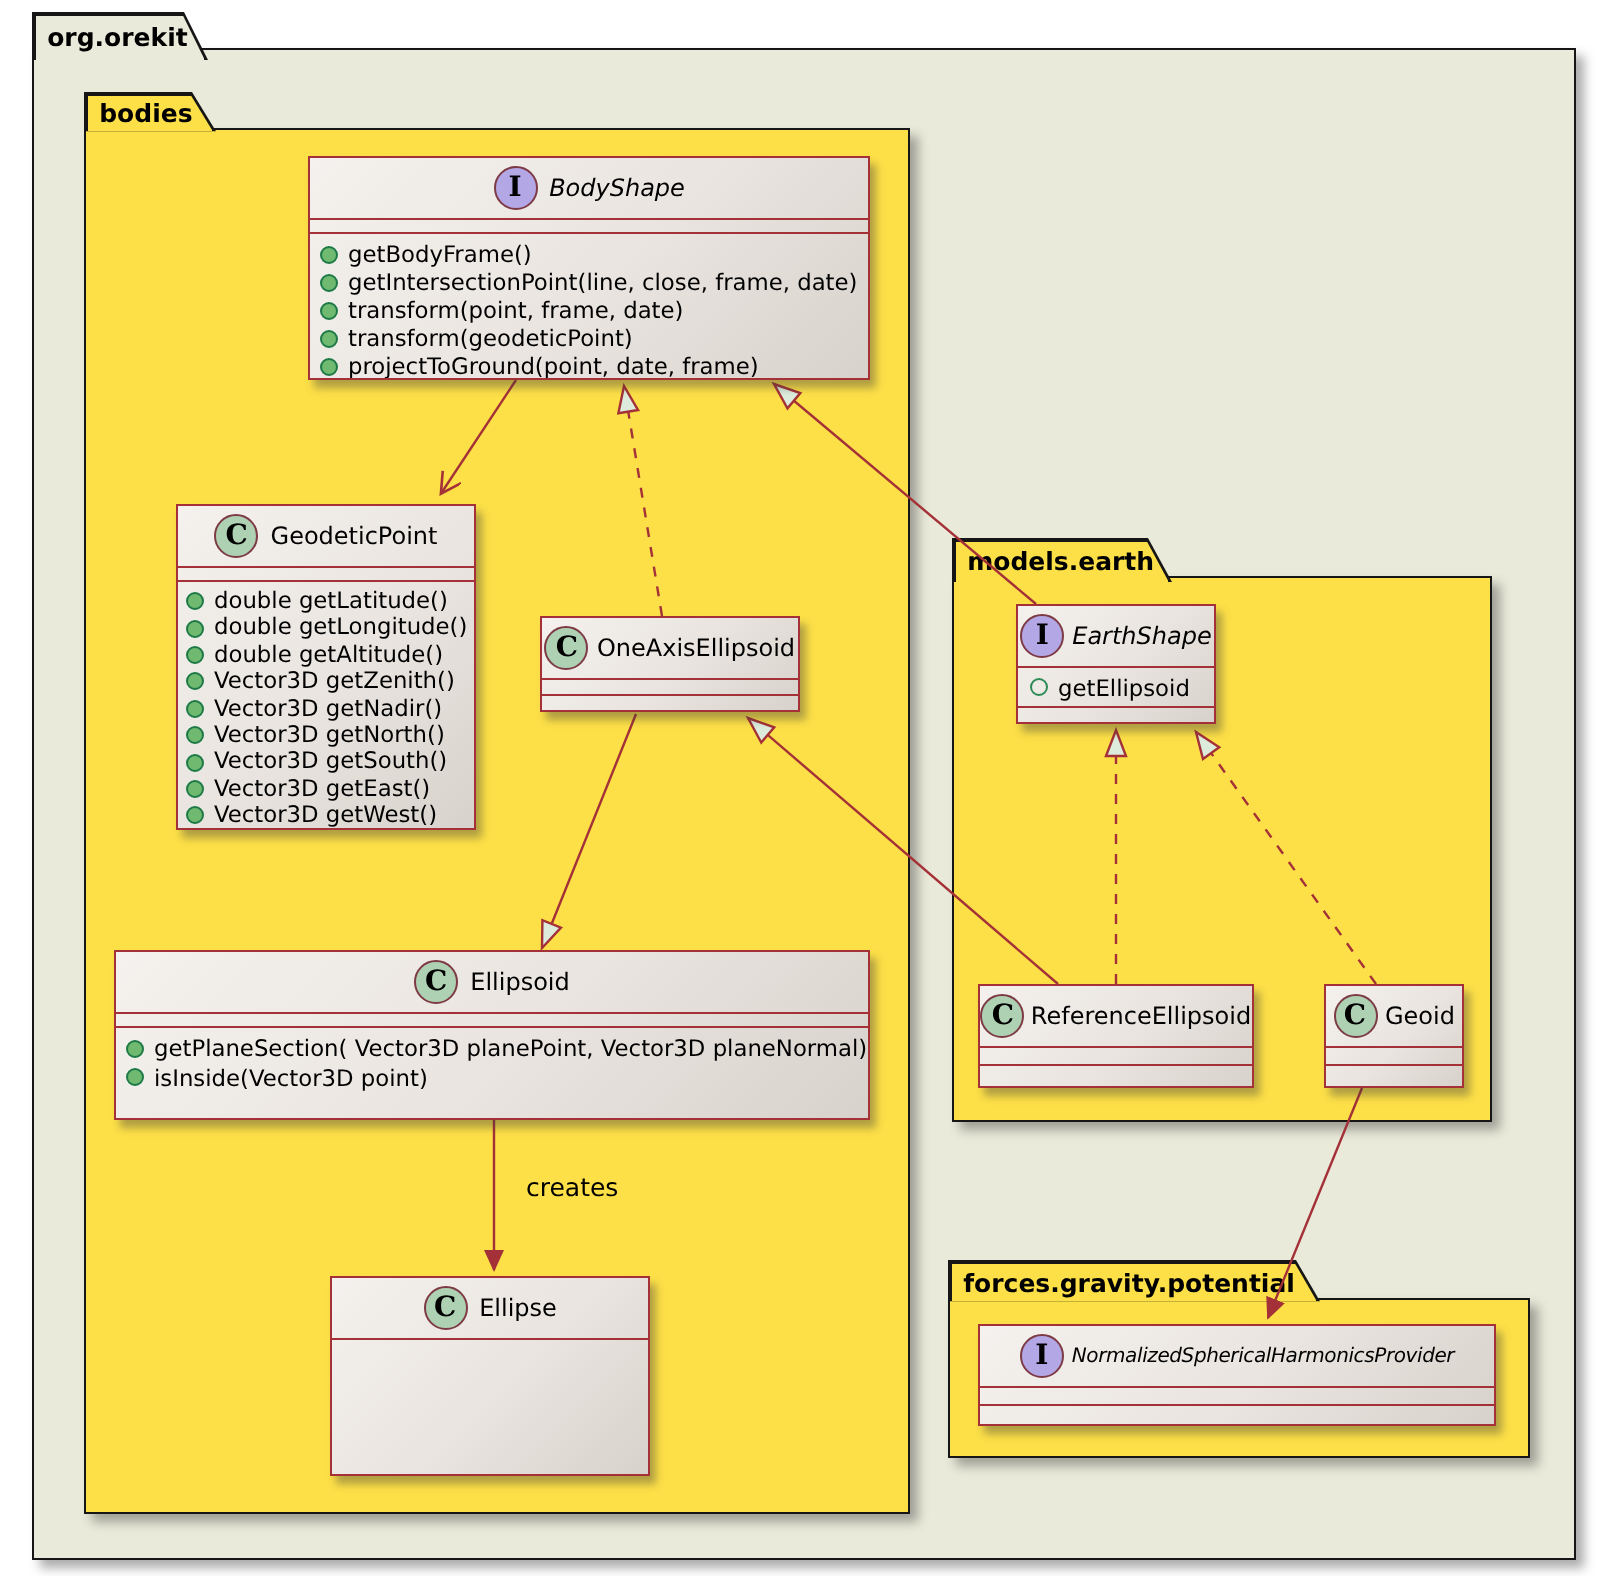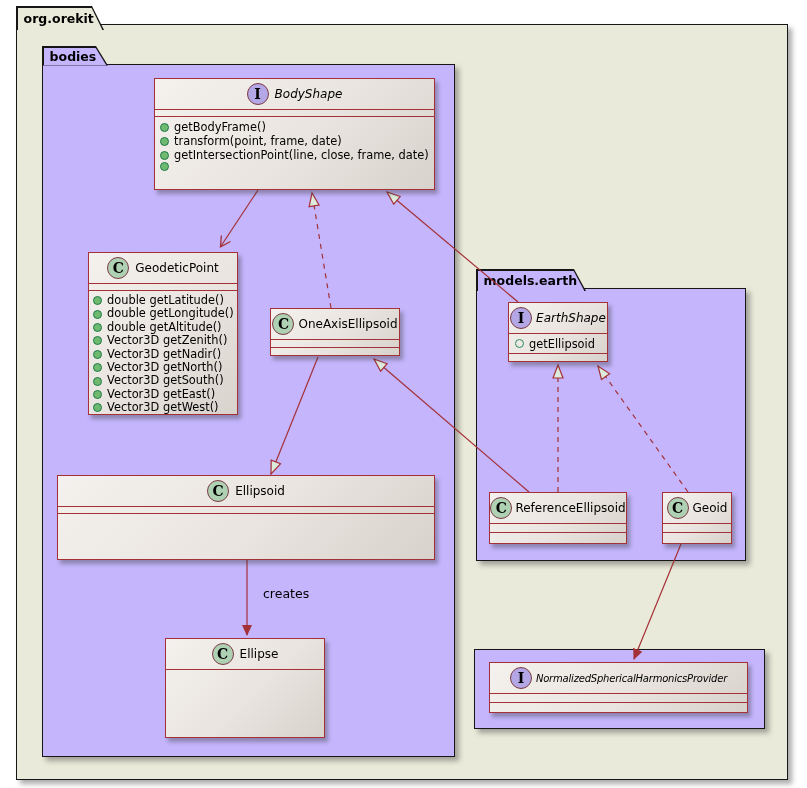--- a/index.html
+++ b/index.html
@@ -2,21 +2,21 @@
 <html><head>
 <meta charset="utf-8">
 <style>
   html,body{margin:0;padding:0;background:#ffffff;}
   #canvas{position:relative;width:807px;height:788px;background:#ffffff;overflow:hidden;
           font-family:"DejaVu Sans",sans-serif;color:#000;}
 
   
   .pkg-body{position:absolute;border:1.6px solid #161616;box-shadow:4px 4px 5px rgba(70,70,70,.45);}
   .pkg-beige{background:#EAEADA;}
-  .pkg-green{background:#c4b5fd;text-align:center;}
+  .pkg-green{background:#fde047;text-align:center;}
   .pkg-tab{position:absolute;background:#161616;
            clip-path:polygon(0 0,calc(100% - 12px) 0,100% 100%,0 100%);}
   .pkg-tab-inner{position:absolute;left:1.6px;top:1.6px;right:1.6px;bottom:0;
            clip-path:polygon(0 0,calc(100% - 11px) 0,100% 100%,0 100%);
            display:flex;align-items:center;padding-left:6px;
            font-weight:bold;font-size:12.5px;}
 
   
   .classbox{position:absolute;border:1px solid #A43137;box-sizing:border-box;
             background:linear-gradient(135deg,#f4f1ee 0%,#e9e4df 55%,#d8d2cc 100%);
@@ -63,20 +63,23 @@
   <div class="pkg-tab" style="left:42px;top:46px;width:66px;height:19.6px;">
     <div class="pkg-tab-inner pkg-green">bodies</div>
   </div>
 
   <div class="pkg-body pkg-green" style="left:476px;top:288px;width:268px;height:271px;"></div>
   <div class="pkg-tab" style="left:476px;top:269px;width:110px;height:22px;">
     <div class="pkg-tab-inner pkg-green">models.earth</div>
   </div>
 
   <div class="pkg-body pkg-green" style="left:474px;top:649px;width:289px;height:78px;"></div>
+  <div class="pkg-tab" style="left:474px;top:630px;width:186px;height:20.6px;">
+    <div class="pkg-tab-inner pkg-green">forces.gravity.potential</div>
+  </div>
 
   <svg id="edge-layer" width="807" height="788" viewBox="0 0 807 788">
     <defs>
       <marker id="triH" markerUnits="userSpaceOnUse" markerWidth="17" markerHeight="14" refX="14" refY="6" orient="auto">
         <path d="M1,1 L14,6 L1,11 Z" fill="#DCEBDB" stroke="#A43137" stroke-width="1.2"></path>
       </marker>
       <marker id="triF" markerUnits="userSpaceOnUse" markerWidth="13" markerHeight="12" refX="10" refY="5" orient="auto">
         <path d="M0,0 L11,5 L0,10 Z" fill="#A43137"></path>
       </marker>
       <marker id="vOpen" markerUnits="userSpaceOnUse" markerWidth="14" markerHeight="13" refX="10" refY="5.5" orient="auto">
@@ -112,28 +115,33 @@
       <span class="cname it">BodyShape</span>
     </div>
     <div class="strip" style="height:6px;"></div>
     <div class="members" style="line-height:14px;">
         <div class="member-row">
           <span class="dot"></span>
           <span class="member-text">getBodyFrame()</span>
         </div>
         <div class="member-row">
           <span class="dot"></span>
+          <span class="member-text">getIntersectionPoint(line, close, frame, date)</span>
+        </div>
+        <div class="member-row">
+          <span class="dot"></span>
           <span class="member-text">transform(point, frame, date)</span>
         </div>
         <div class="member-row">
           <span class="dot"></span>
-          <span class="member-text">getIntersectionPoint(line, close, frame, date)</span>
-        </div>
-        <div class="member-row">
-          <span class="dot"></span>
+          <span class="member-text">transform(geodeticPoint)</span>
+        </div>
+        <div class="member-row">
+          <span class="dot"></span>
+          <span class="member-text">projectToGround(point, date, frame)</span>
         </div>
       </div>
   </div>
 
   <div class="classbox" style="left:88px;top:252px;width:150px;height:163px;">
     <div class="cb-title">
       <span class="badge badge-c">C</span>
       <span class="cname">GeodeticPoint</span>
     </div>
     <div class="strip" style="height:6px;"></div>
@@ -186,20 +194,28 @@
     <div class="strip" style="height:9px;"></div>
   </div>
 
   <div class="classbox" style="left:57px;top:475px;width:378px;height:85px;">
     <div class="cb-title">
       <span class="badge badge-c">C</span>
       <span class="cname">Ellipsoid</span>
     </div>
     <div class="strip" style="height:6px;"></div>
     <div class="members" style="line-height:14.6px;">
+        <div class="member-row">
+          <span class="dot"></span>
+          <span class="member-text">getPlaneSection( Vector3D planePoint, Vector3D planeNormal)</span>
+        </div>
+        <div class="member-row">
+          <span class="dot"></span>
+          <span class="member-text">isInside(Vector3D point)</span>
+        </div>
       </div>
   </div>
 
   <div class="classbox" style="left:165px;top:638px;width:160px;height:100px;">
     <div class="cb-title">
       <span class="badge badge-c">C</span>
       <span class="cname">Ellipse</span>
     </div>
     <div class="strip" style="height:6px;"></div>
   </div>

